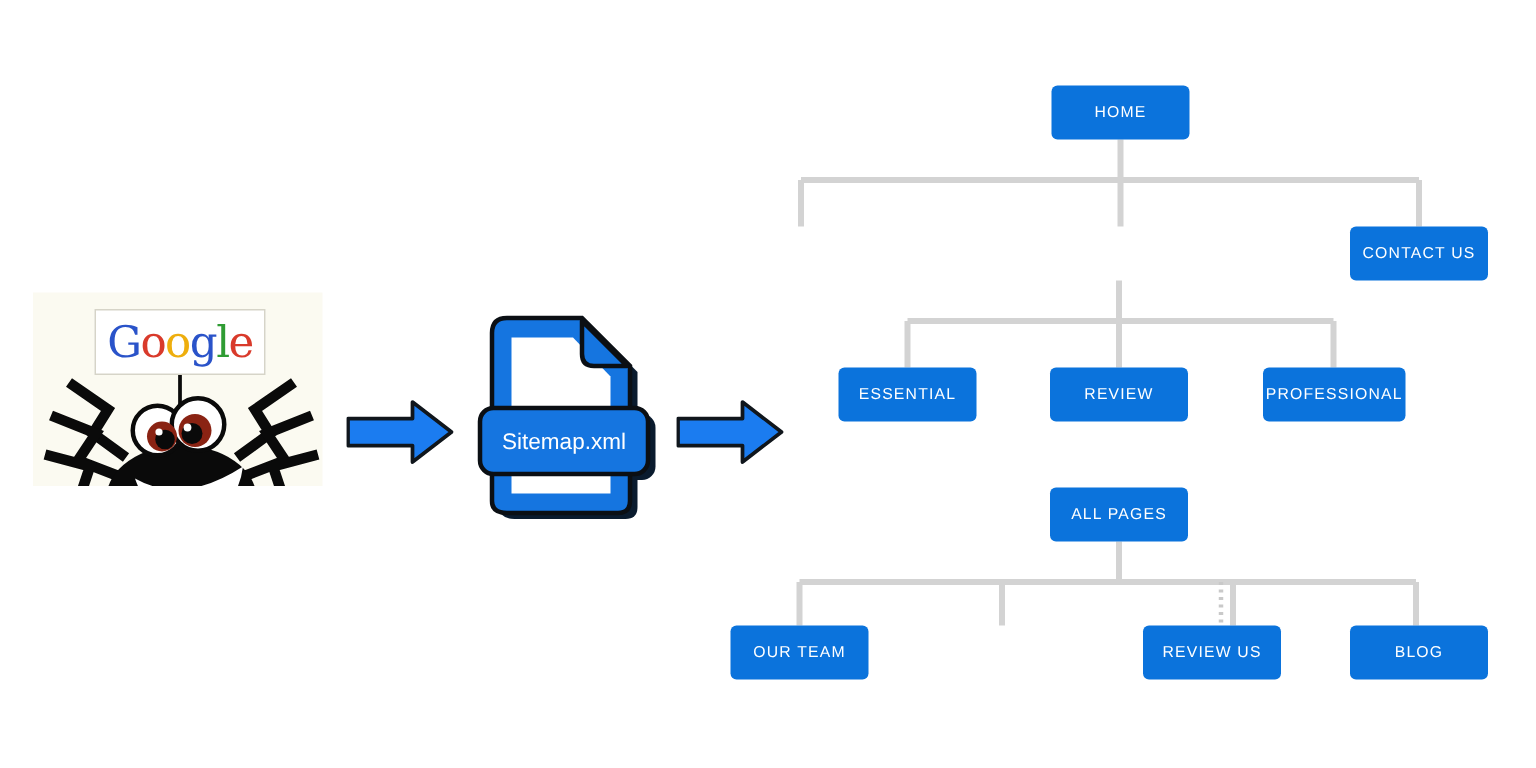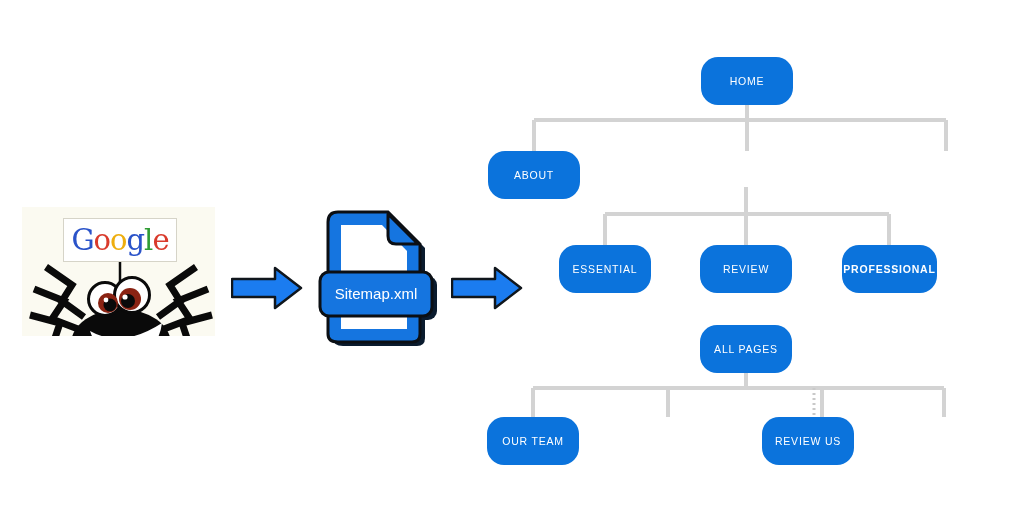--- a/index.html
+++ b/index.html
@@ -3,21 +3,21 @@
 <meta charset="utf-8">
 <style>
   html,body{margin:0;padding:0;background:#ffffff;}
   .stage{
     position:relative;width:1024px;height:512px;background:#ffffff;
     font-family:"Liberation Sans",sans-serif;overflow:hidden;
   }
   
   .spider-card{
     position:absolute;left:22px;top:195px;width:193px;height:129px;
-    background:#fbfaf1;overflow:hidden;margin-top:12px;
+    background:#fbfaf1;overflow:hidden;
   }
   .logo-box{
     position:absolute;left:41px;top:11px;width:112px;height:42px;
     background:#ffffff;border:1px solid #d6d4c8;
     display:flex;align-items:center;justify-content:center;
   }
   .logo-text{
     font-family:"DejaVu Serif","Liberation Serif",serif;
     font-size:29px;line-height:1;letter-spacing:-1px;white-space:nowrap;
   }
@@ -31,26 +31,26 @@
   .arrow1{left:231px;top:266px;}
   .arrow2{left:451px;top:266px;}
   
   .sitemap-icon{position:absolute;left:318px;top:208px;width:122px;height:142px;}
   .sitemap-label{
     font-family:"Liberation Sans",sans-serif;font-size:15px;fill:#ffffff;
   }
   
   .connectors{position:absolute;left:0;top:0;width:1024px;height:512px;}
   .node{
-    position:absolute;width:92px;height:48px;background:#0b73dc;
-    border-radius:17px;color:#ffffff;font-size:10.5px;letter-spacing:0.8px;
+    position:absolute;width:92px;height:36px;background:#0b73dc;
+    border-radius:4px;color:#ffffff;font-size:10.5px;letter-spacing:0.8px;
     display:flex;align-items:center;justify-content:center;
     text-align:center;white-space:nowrap;
   }
-  .node-wide{width:95px;font-weight:bold;}
+  .node-wide{width:95px;}
 </style>
 </head>
 <body>
 
 <div class="stage">
 
   <svg class="connectors" viewBox="0 0 1024 512" xmlns="http://www.w3.org/2000/svg">
     <g stroke="#d3d3d3" stroke-width="4" fill="none">
 
       <path d="M747,93 V151"></path>
@@ -126,21 +126,22 @@
 
     <rect x="2" y="64" width="112" height="44" rx="9" fill="#1575e0" stroke="#0b0f14" stroke-width="3"></rect>
     <text class="sitemap-label" x="58" y="91" text-anchor="middle">Sitemap.xml</text>
   </svg>
 
   <svg class="arrow arrow2" viewBox="0 0 72 44" xmlns="http://www.w3.org/2000/svg">
     <polygon points="1,13 44,13 44,2 70,22 44,42 44,31 1,31" fill="#1b7cf0" stroke="#10161c" stroke-width="2.5" stroke-linejoin="round"></polygon>
   </svg>
 
   <div class="node" style="left:701px;top:57px">HOME</div>
-  <div class="node" style="left:488px;top:151px">ABOUT</div>
+  <div class="node" style="left:900px;top:151px">CONTACT US</div>
   <div class="node" style="left:559px;top:245px">ESSENTIAL</div>
   <div class="node" style="left:700px;top:245px">REVIEW</div>
   <div class="node node-wide" style="left:842px;top:245px">PROFESSIONAL</div>
   <div class="node" style="left:700px;top:325px">ALL PAGES</div>
   <div class="node" style="left:487px;top:417px">OUR TEAM</div>
   <div class="node" style="left:762px;top:417px">REVIEW US</div>
+  <div class="node" style="left:900px;top:417px">BLOG</div>
 
 </div>
 
 </body></html>

